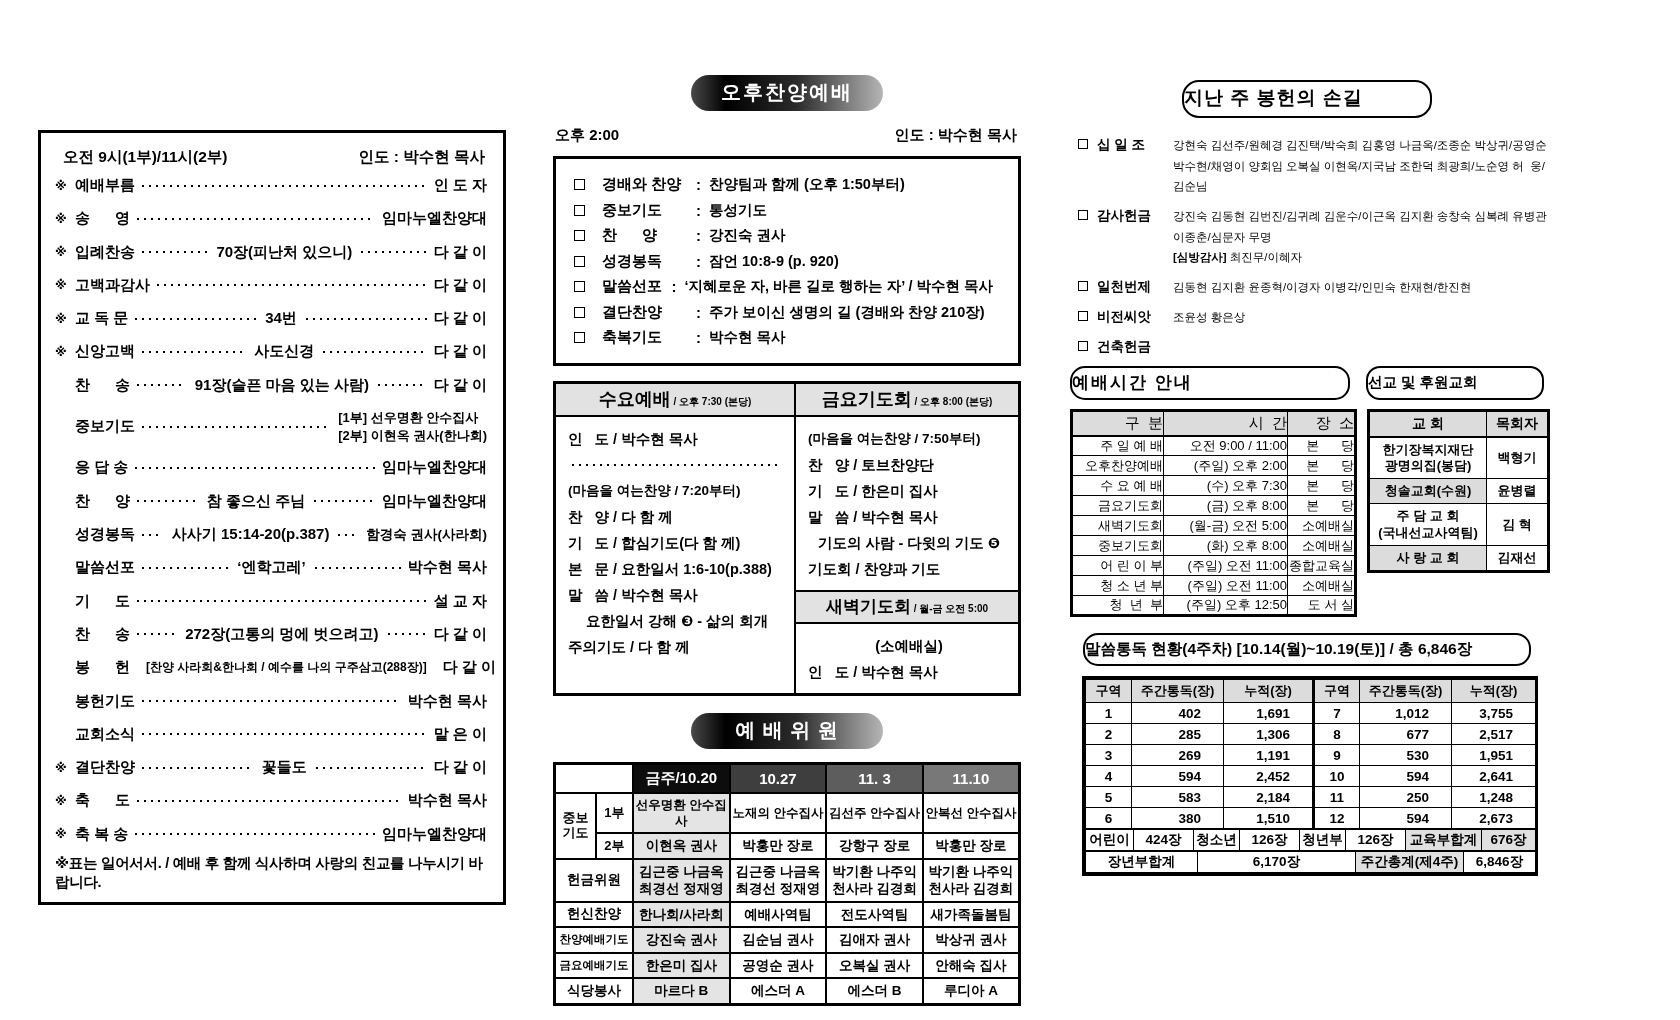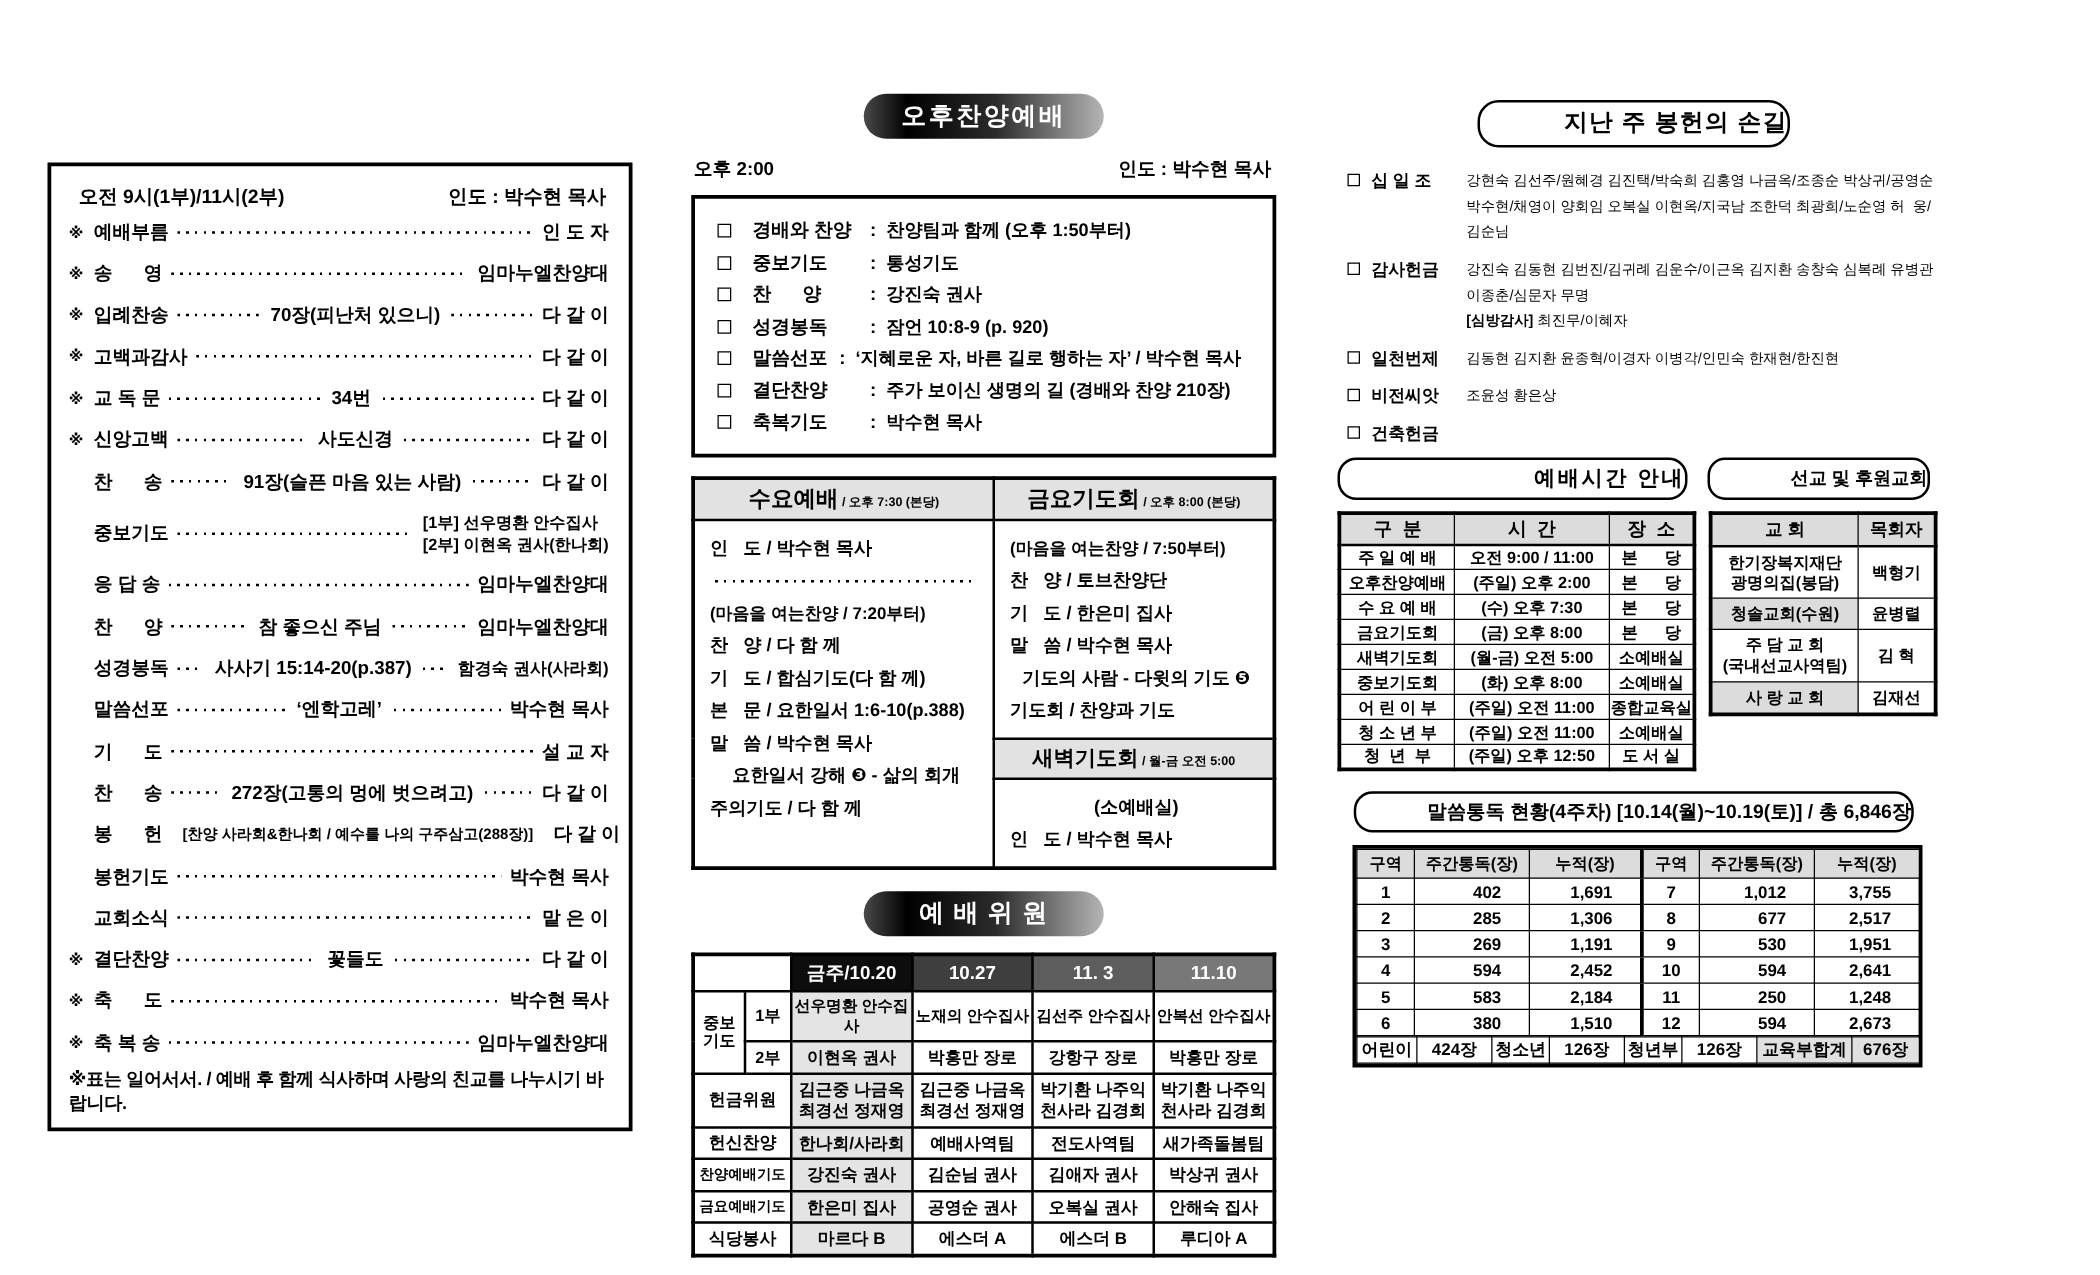--- a/index.html
+++ b/index.html
@@ -58,35 +58,35 @@
   .c-group { font-weight:bold; font-size:13px; white-space:pre-wrap; line-height:1.15; }
   .c-sub { font-weight:bold; font-size:13px; }
   .c-rowlabel { font-weight:bold; font-size:13.5px; white-space:pre; }
   .c-rowlabel.long { font-size:11.5px; }
   .c-cell { font-weight:bold; font-size:13.5px; white-space:pre-wrap; padding:3px 1px; line-height:1.3; }
   .c-cell.tight { font-size:12.5px; }
   .c-cell.hl { background:#e4e4e4; }
 
   
   .right-panel { position:absolute; left:1070px; top:80px; width:474px; }
-  .round-title { border:2.5px solid #000; border-radius:17px; font-weight:bold; text-align:right; background:#fff; }
+  .round-title { border:2.5px solid #000; border-radius:17px; font-weight:bold; text-align:left; background:#fff; }
   .offer-title { width:250px; margin:0 auto 17px; font-size:19px; padding:3px 0 5px; letter-spacing:1px; }
   .off-row { display:flex; margin-bottom:9px; }
   .off-chk { flex:0 0 10px; width:10px; height:10px; border:1.6px solid #000; margin:4px 9px 0 8px; }
   .off-label { flex:0 0 76px; font-weight:bold; font-size:13.5px; white-space:pre; padding-top:1px; }
   .off-text { flex:1; font-size:11.5px; line-height:1.8; }
   .off-line { white-space:pre; }
   .off-line b { font-weight:bold; }
 
   .sm-titles { display:flex; gap:16px; margin:10px 0 9px; }
   .sched-title { width:280px; font-size:17px; padding:3px 0 4px; border-radius:15px; letter-spacing:2px; }
   .miss-title { width:178px; font-size:14.5px; padding:5px 0 5px; border-radius:14px; }
   .sm-tables { display:flex; gap:10px; align-items:flex-start; }
   .s-table { width:284px; border-collapse:collapse; border:3px solid #000; table-layout:fixed; }
-  .s-table th, .s-table td { border:1.6px solid #000; text-align:center; font-weight:bold; white-space:pre; }
+  .s-table th, .s-table td { border:1.6px solid #000; text-align:right; font-weight:normal; white-space:pre; }
   .s-table th { background:#dcdcdc; font-size:15px; padding:2px 0; border-bottom:2.5px solid #000; }
   .s-table td { font-size:13px; height:20px; }
   .m-table { width:180px; border-collapse:collapse; border:3px solid #000; table-layout:fixed; }
   .m-table th, .m-table td { border:1.6px solid #000; text-align:center; font-weight:bold; }
   .m-table th { background:#dcdcdc; font-size:14px; padding:3px 0; border-bottom:2.5px solid #000; }
   .m-table td { font-size:13px; }
   .m-church { white-space:pre-wrap; line-height:1.25; padding:4px 0; }
   .m-gray { background:#dcdcdc; }
 
   .read-title { width:448px; margin:16px auto 10px; font-size:15.5px; padding:4px 0; border-radius:15px; }
@@ -657,15 +657,31 @@
               <td>424장</td>
               <td>청소년</td>
               <td>126장</td>
               <td>청년부</td>
               <td>126장</td>
               <td class="rd-gray">교육부합계</td>
               <td class="rd-gray">676장</td>
             </tr>
           </tbody>
       </table>
+      <table>
+        <colgroup>
+            <col style="width:112px">
+            <col style="width:158px">
+            <col style="width:108px">
+            <col style="width:72px">
+          </colgroup>
+        <tbody id="reading-sum2">
+            <tr>
+              <td>장년부합계</td>
+              <td>6,170장</td>
+              <td class="rd-gray">주간총계(제4주)</td>
+              <td>6,846장</td>
+            </tr>
+          </tbody>
+      </table>
     </div>
   </section>
 </div>
 
 </body></html>

